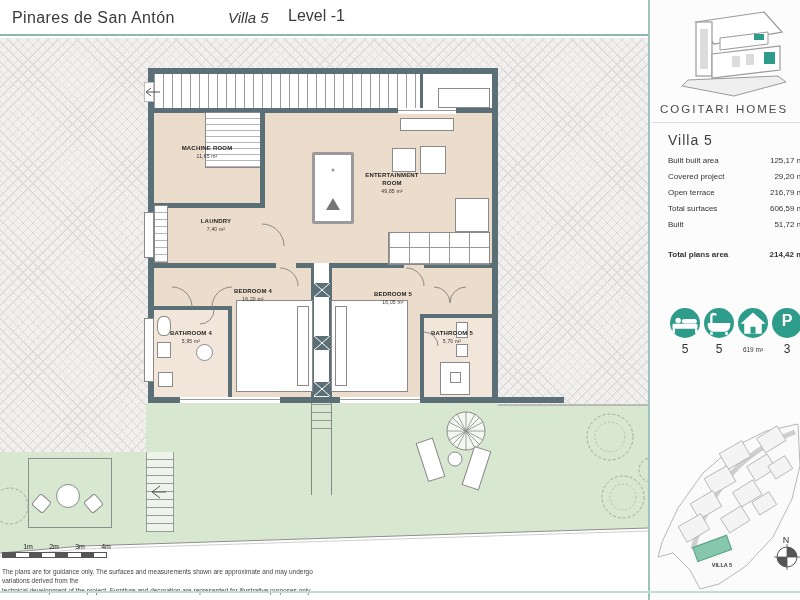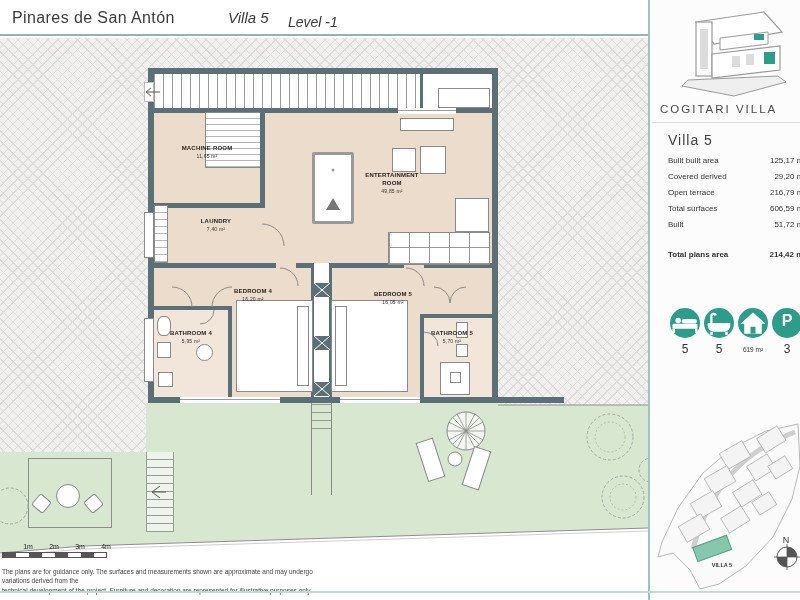--- a/index.html
+++ b/index.html
@@ -4,21 +4,21 @@
 <style>
   html,body{margin:0;padding:0;}
   body{width:800px;height:600px;overflow:hidden;background:#fff;
        font-family:"Liberation Sans", sans-serif;position:relative;}
   #app{position:absolute;left:0;top:0;width:800px;height:600px;overflow:hidden;background:#fff;}
   .abs{position:absolute;box-sizing:border-box;}
   
   .hdr{left:0;top:0;width:650px;height:36px;background:#fff;border-bottom:2px solid #8fb6b1;}
   .hdr-project{left:12px;top:9px;font-size:16px;color:#3b3b3b;letter-spacing:.4px;}
   .hdr-villa{left:228px;top:9px;font-size:15px;font-style:italic;color:#3b3b3b;}
-  .hdr-level{left:288px;top:14px;font-size:14px;font-style:italic;color:#3b3b3b;}
+  .hdr-level{left:288px;top:7px;font-size:16px;color:#3b3b3b;}
   
   .hatch{left:0;top:38px;width:650px;height:420px;background-color:#f1f0ee;
      background-image:repeating-linear-gradient(45deg,#dddcda 0 1px,transparent 1px 7px),
                       repeating-linear-gradient(-45deg,#dddcda 0 1px,transparent 1px 7px);}
   
   .bld{left:148px;top:68px;width:350px;height:335px;background:#ecdccb;border:6px solid #5a7076;}
   .wall{position:absolute;background:#5a7076;box-sizing:border-box;}
   .wbox{position:absolute;background:#fff;border:1px solid #8a8a8a;box-sizing:border-box;}
   .steps{left:154px;top:74px;width:266px;height:36px;background-color:#fff;
      background-image:repeating-linear-gradient(90deg,#9a9a9a 0 1px,transparent 1px 9px);}
@@ -239,30 +239,30 @@
     <polygon points="20,16 88,6 106,26 38,38" fill="#fff" stroke="#9a9a9a" stroke-width="1.2"></polygon>
     <rect x="20" y="16" width="16" height="54" fill="#fff" stroke="#9a9a9a" stroke-width="1.2"></rect>
     <rect x="24" y="23" width="8" height="40" fill="#dcdcdc" stroke="none"></rect>
     <polygon points="44,32 92,26 92,38 44,44" fill="#fff" stroke="#9a9a9a" stroke-width="1"></polygon>
     <rect x="78" y="28" width="10" height="6" fill="#2e9c8a"></rect>
     <polygon points="36,48 104,40 104,64 36,72" fill="#fff" stroke="#9a9a9a" stroke-width="1.2"></polygon>
     <rect x="56" y="50" width="8" height="11" fill="#dcdcdc"></rect>
     <rect x="70" y="48" width="8" height="11" fill="#dcdcdc"></rect>
     <rect x="88" y="46" width="11" height="12" fill="#2e9c8a"></rect>
   </svg>
-  <div class="abs brand">COGITARI VILLA</div>
+  <div class="abs brand">COGITARI HOMES</div>
   <div class="abs sb-rule"></div>
   <div class="abs sb-villa">Villa 5</div>
 
   <div class="abs spec-row" style="top:156px;">
     <span class="lab">Built built area</span>
     <span class="val">125,17 m²</span>
   </div>
   <div class="abs spec-row" style="top:172px;">
-    <span class="lab">Covered derived</span>
+    <span class="lab">Covered project</span>
     <span class="val">29,20 m²</span>
   </div>
   <div class="abs spec-row" style="top:188px;">
     <span class="lab">Open terrace</span>
     <span class="val">216,79 m²</span>
   </div>
   <div class="abs spec-row" style="top:204px;">
     <span class="lab">Total surfaces</span>
     <span class="val">606,59 m²</span>
   </div>

